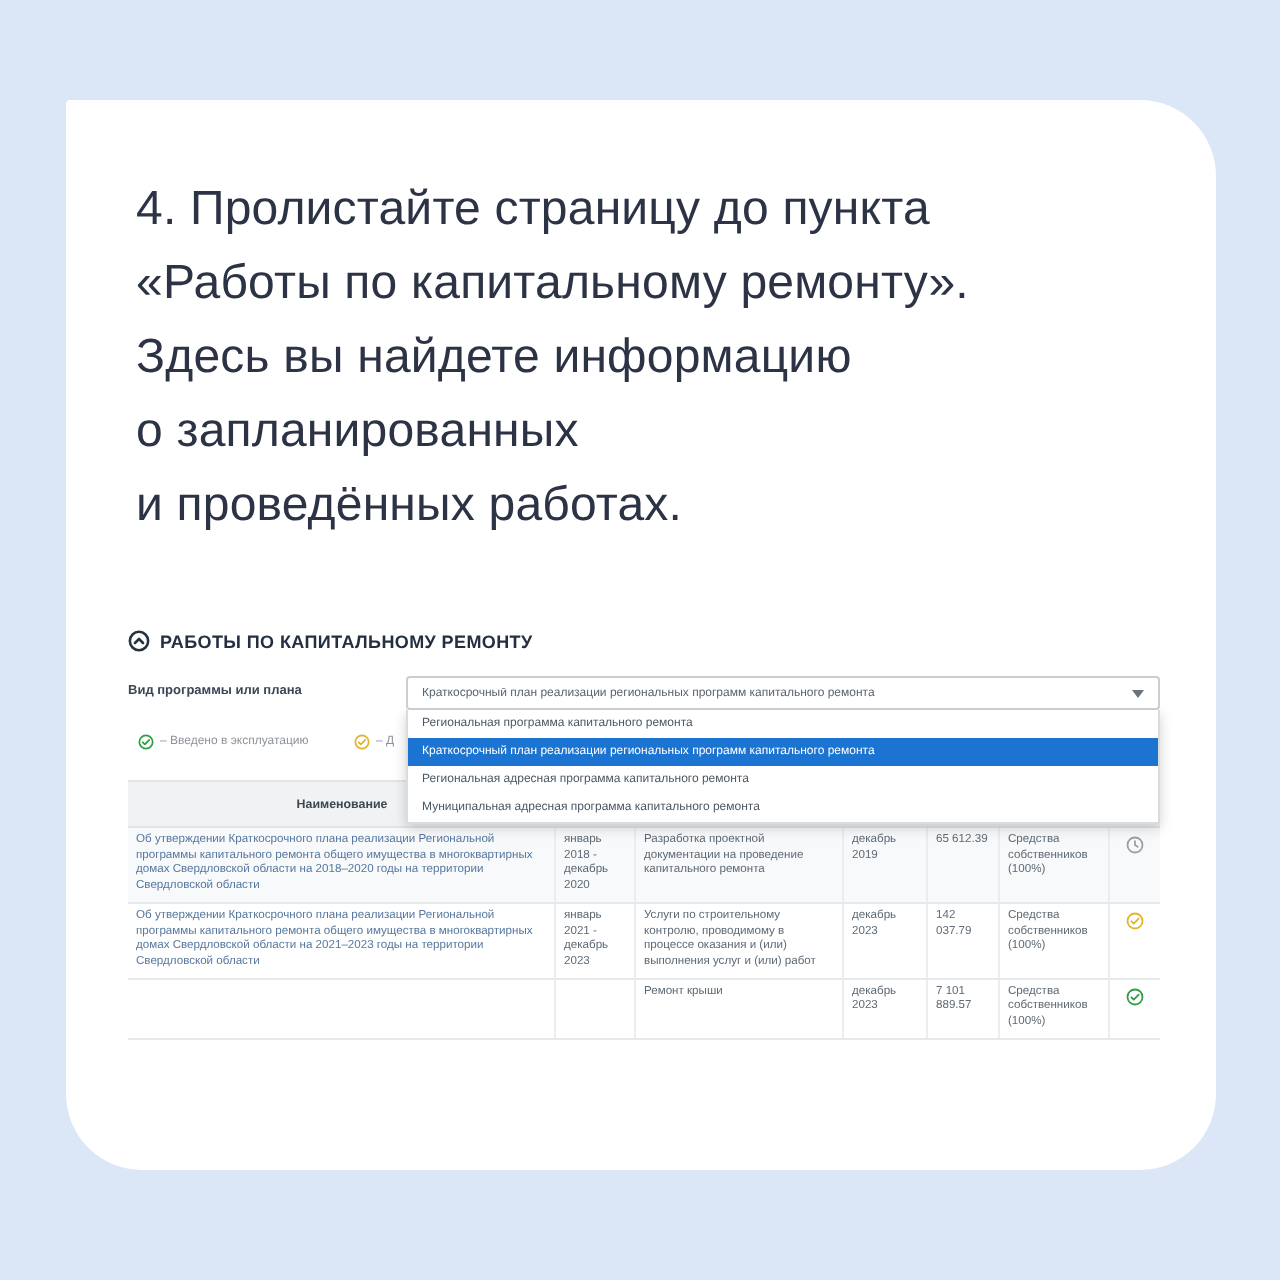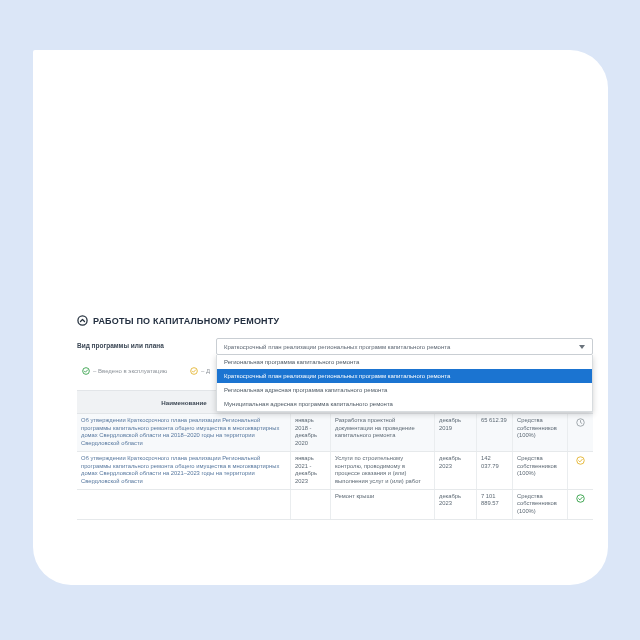--- a/index.html
+++ b/index.html
@@ -11,21 +11,21 @@
     background:#ffffff; border-radius:2px 38px 38px 38px;
   }
 
   .heading {
     position:absolute; left:35px; top:36px; width:500px;
     font-size:24px; line-height:37px; font-weight:500;
     color:#2c3345; letter-spacing:.1px;
   }
 
   
-  .shot { position:absolute; left:40px; top:260px; width:525px; height:205px; background:#fff;text-decoration:underline; }
+  .shot { position:absolute; left:27px; top:260px; width:525px; height:205px; background:#fff;text-decoration:underline; }
 
   .sec-head { position:absolute; left:4px; top:5px; display:flex; align-items:center; }
   .sec-head svg { display:block; }
   .sec-title { margin-left:5px; font-size:9px; font-weight:bold; color:#243041; letter-spacing:.2px; }
 
   .filter-label { position:absolute; left:4px; top:32px; font-size:6.5px; font-weight:bold; color:#3a4654; }
 
   .select {
     position:absolute; left:143px; top:28px; width:377px; height:17px;
     border:1px solid #c9ced3; border-radius:2px; background:#fff;
@@ -69,20 +69,27 @@
   .cell.link { color:#56779e; cursor:pointer; }
   .cell.status { display:flex; justify-content:center; padding-top:4px; }
 
   .ic { display:block; }
 </style>
 </head>
 <body>
 
 <div class="card">
 
+  <div class="heading">
+    <div>4. Пролистайте страницу до пункта</div>
+    <div>«Работы по капитальному ремонту».</div>
+    <div>Здесь вы найдете информацию</div>
+    <div>о запланированных</div>
+    <div>и проведённых работах.</div>
+  </div>
 
   <div class="shot">
 
     <div class="sec-head">
       <svg class="ic" width="11" height="11" viewBox="0 0 12 12">
         <circle cx="6" cy="6" r="5" fill="none" stroke="#26323f" stroke-width="1.4"></circle>
         <path d="M3.8 7.1 L6 4.9 L8.2 7.1" fill="none" stroke="#26323f" stroke-width="1.4" stroke-linecap="round" stroke-linejoin="round"></path>
       </svg>
       <span class="sec-title">РАБОТЫ ПО КАПИТАЛЬНОМУ РЕМОНТУ</span>
     </div>

